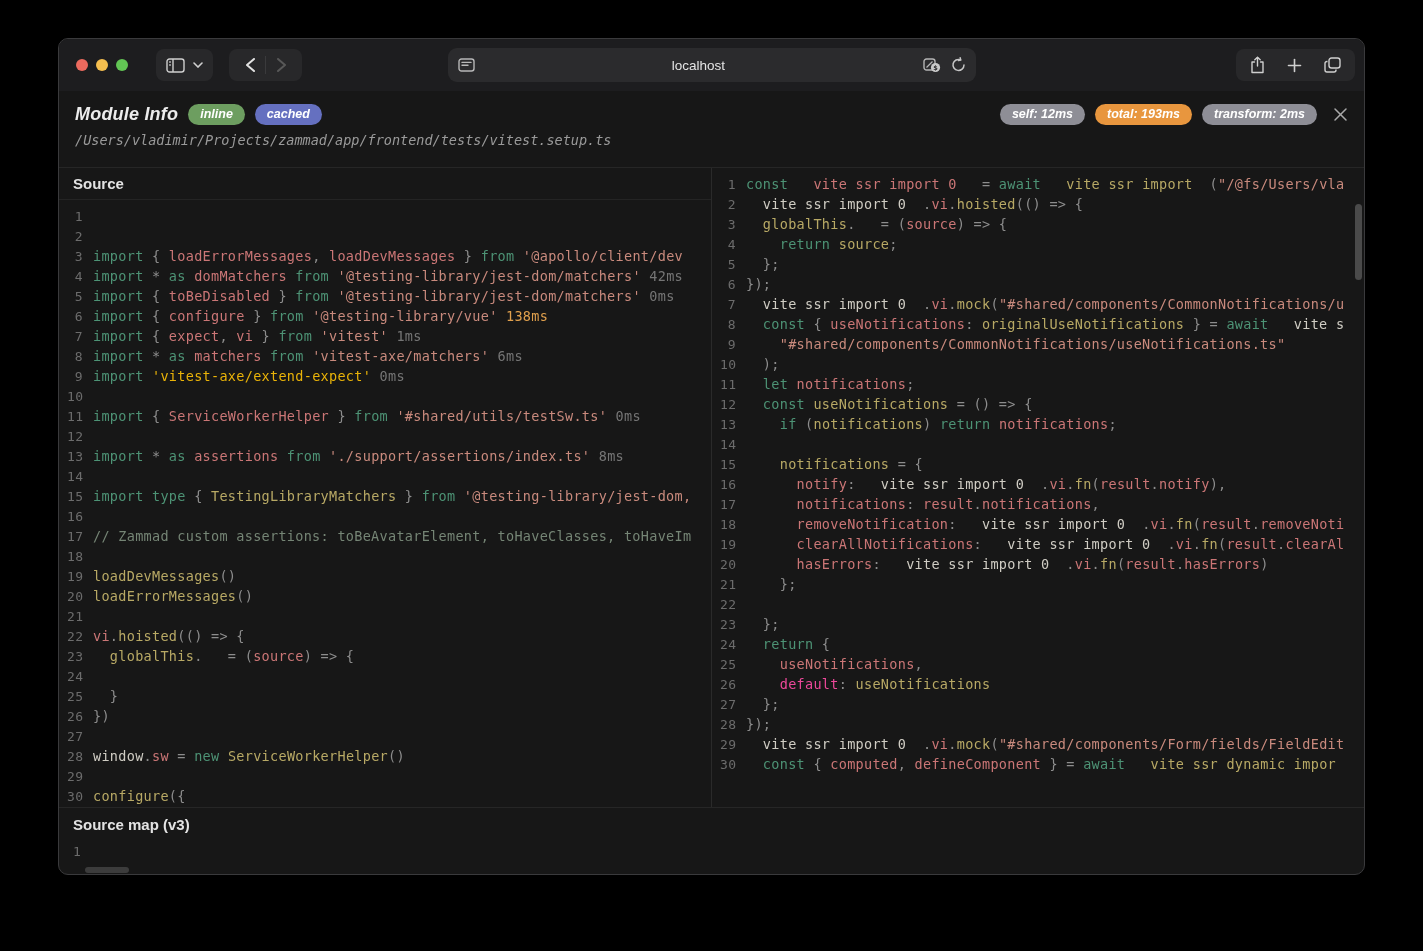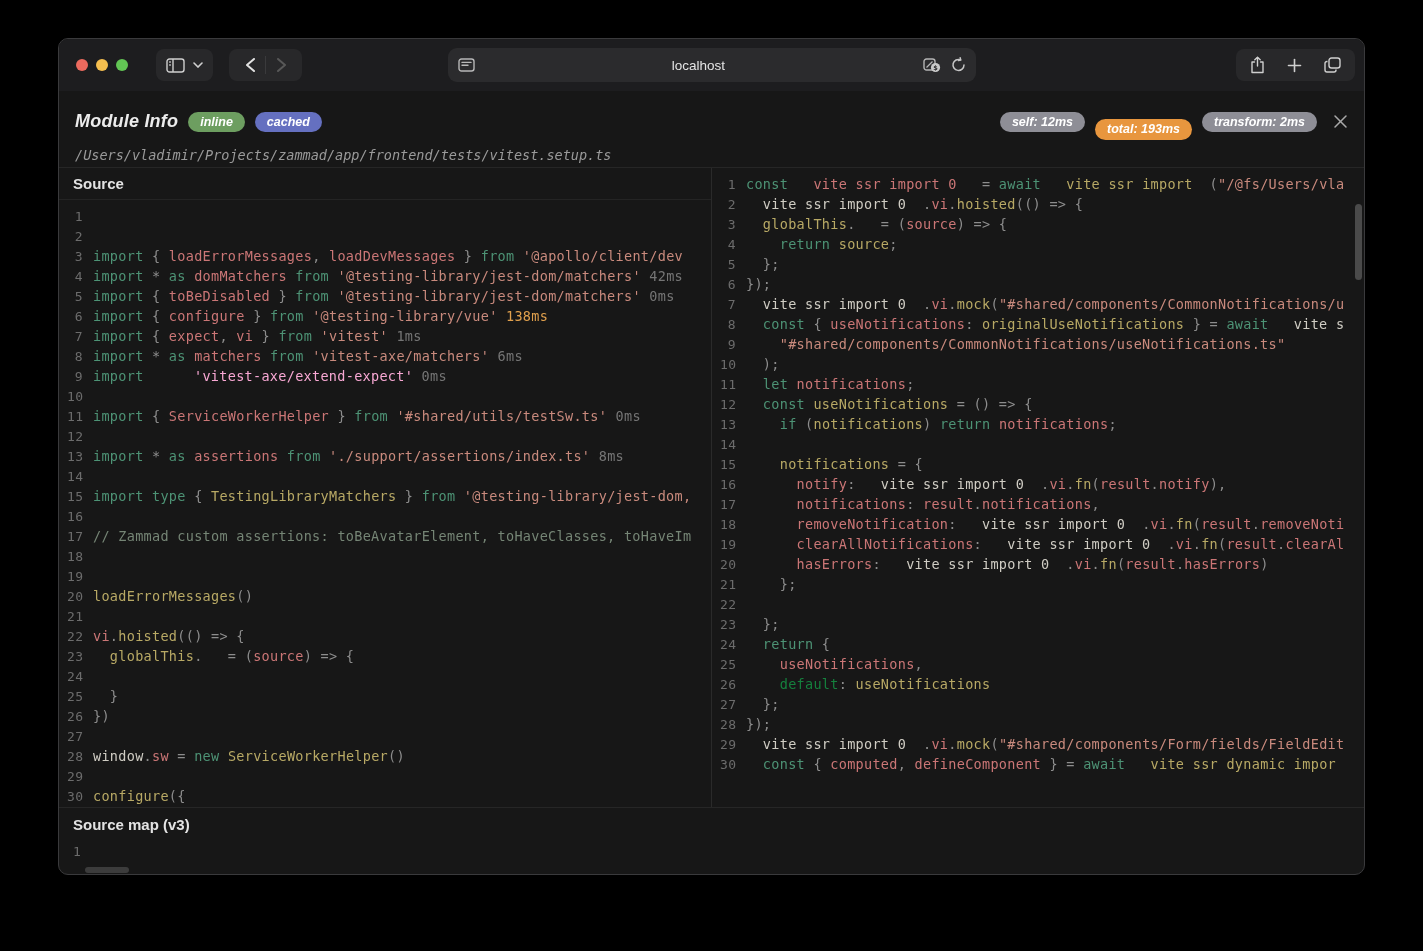--- a/index.html
+++ b/index.html
@@ -165,21 +165,21 @@
 
   <div class="page">
 
     <div class="module-header">
       <div class="mh-row">
         <span class="mh-title">Module Info</span>
         <span class="badge" style="background-color: rgb(109, 158, 96);">inline</span>
         <span class="badge" style="background-color: rgb(101, 112, 192);">cached</span>
         <span class="mh-spacer"></span>
         <span class="badge" style="background-color: rgb(142, 142, 150);">self: 12ms</span>
-        <span class="badge" style="background-color: rgb(232, 150, 62); margin-top: 15px;">total: 193ms</span>
+        <span class="badge" style="background-color: rgb(232, 150, 62);">total: 193ms</span>
         <span class="badge" style="background-color: rgb(142, 142, 150);">transform: 2ms</span>
         <span class="close-btn">
           <svg width="15" height="15" viewBox="0 0 15 15" stroke="#a9a9a9" stroke-width="1.5" stroke-linecap="round">
             <line x1="2" y1="2" x2="13" y2="13"></line>
             <line x1="13" y1="2" x2="2" y2="13"></line>
           </svg>
         </span>
       </div>
       <div class="mh-path">/Users/vladimir/Projects/zammad/app/frontend/tests/vitest.setup.ts</div>
     </div>
@@ -214,21 +214,21 @@
             <div class="line">
               <span class="ln">7</span>
               <span class="code"><span style="color: rgb(77, 147, 117);">import </span><span style="color: rgb(141, 141, 141);">{ </span><span style="color: rgb(203, 118, 118);">expect</span><span style="color: rgb(141, 141, 141);">, </span><span style="color: rgb(203, 118, 118);">vi</span><span style="color: rgb(141, 141, 141);"> } </span><span style="color: rgb(77, 147, 117);">from </span><span style="color: rgb(201, 138, 125);">'vitest'</span><span style="color: rgb(117, 117, 117);"> 1ms</span></span>
             </div>
             <div class="line">
               <span class="ln">8</span>
               <span class="code"><span style="color: rgb(77, 147, 117);">import </span><span style="color: rgb(141, 141, 141);">* </span><span style="color: rgb(77, 147, 117);">as </span><span style="color: rgb(203, 118, 118);">matchers</span><span style="color: rgb(77, 147, 117);"> from </span><span style="color: rgb(201, 138, 125);">'vitest-axe/matchers'</span><span style="color: rgb(117, 117, 117);"> 6ms</span></span>
             </div>
             <div class="line">
               <span class="ln">9</span>
-              <span class="code"><span style="color: rgb(77, 147, 117);">import </span><span style="color: #f9a8d4; margin-left: 42px;">'vitest-axe/extend-expect'</span><span style="color: rgb(117, 117, 117);"> 0ms</span></span>
+              <span class="code"><span style="color: rgb(77, 147, 117);">import </span><span style="color: #eab308;">'vitest-axe/extend-expect'</span><span style="color: rgb(117, 117, 117);"> 0ms</span></span>
             </div>
             <div class="line">
               <span class="ln">10</span>
               <span class="code"></span>
             </div>
             <div class="line">
               <span class="ln">11</span>
               <span class="code"><span style="color: rgb(77, 147, 117);">import </span><span style="color: rgb(141, 141, 141);">{ </span><span style="color: rgb(203, 118, 118);">ServiceWorkerHelper</span><span style="color: rgb(141, 141, 141);"> } </span><span style="color: rgb(77, 147, 117);">from </span><span style="color: rgb(201, 138, 125);">'#shared/utils/testSw.ts'</span><span style="color: rgb(117, 117, 117);"> 0ms</span></span>
             </div>
             <div class="line">
@@ -254,20 +254,21 @@
             <div class="line">
               <span class="ln">17</span>
               <span class="code"><span style="color: rgb(117, 133, 117);">// Zammad custom assertions: toBeAvatarElement, toHaveClasses, toHaveIm</span></span>
             </div>
             <div class="line">
               <span class="ln">18</span>
               <span class="code"></span>
             </div>
             <div class="line">
               <span class="ln">19</span>
+              <span class="code"><span style="color: rgb(184, 169, 101);">loadDevMessages</span><span style="color: rgb(141, 141, 141);">()</span></span>
             </div>
             <div class="line">
               <span class="ln">20</span>
               <span class="code"><span style="color: rgb(184, 169, 101);">loadErrorMessages</span><span style="color: rgb(141, 141, 141);">()</span></span>
             </div>
             <div class="line">
               <span class="ln">21</span>
               <span class="code"></span>
             </div>
             <div class="line">
@@ -403,21 +404,21 @@
             <div class="line">
               <span class="ln">24</span>
               <span class="code"><span style="color: rgb(141, 141, 141);">  </span><span style="color: rgb(77, 147, 117);">return </span><span style="color: rgb(141, 141, 141);">{</span></span>
             </div>
             <div class="line">
               <span class="ln">25</span>
               <span class="code"><span style="color: rgb(141, 141, 141);">    </span><span style="color: rgb(203, 118, 118);">useNotifications</span><span style="color: rgb(141, 141, 141);">,</span></span>
             </div>
             <div class="line">
               <span class="ln">26</span>
-              <span class="code"><span style="color: rgb(141, 141, 141);">    </span><span style="color: #15803d;">default</span><span style="color: rgb(141, 141, 141);">: </span><span style="color: rgb(184, 169, 101);">useNotifications</span></span>
+              <span class="code"><span style="color: rgb(141, 141, 141);">    </span><span style="color: #ec4899;">default</span><span style="color: rgb(141, 141, 141);">: </span><span style="color: rgb(184, 169, 101);">useNotifications</span></span>
             </div>
             <div class="line">
               <span class="ln">27</span>
               <span class="code"><span style="color: rgb(141, 141, 141);">  };</span></span>
             </div>
             <div class="line">
               <span class="ln">28</span>
               <span class="code"><span style="color: rgb(141, 141, 141);">});</span></span>
             </div>
             <div class="line">

